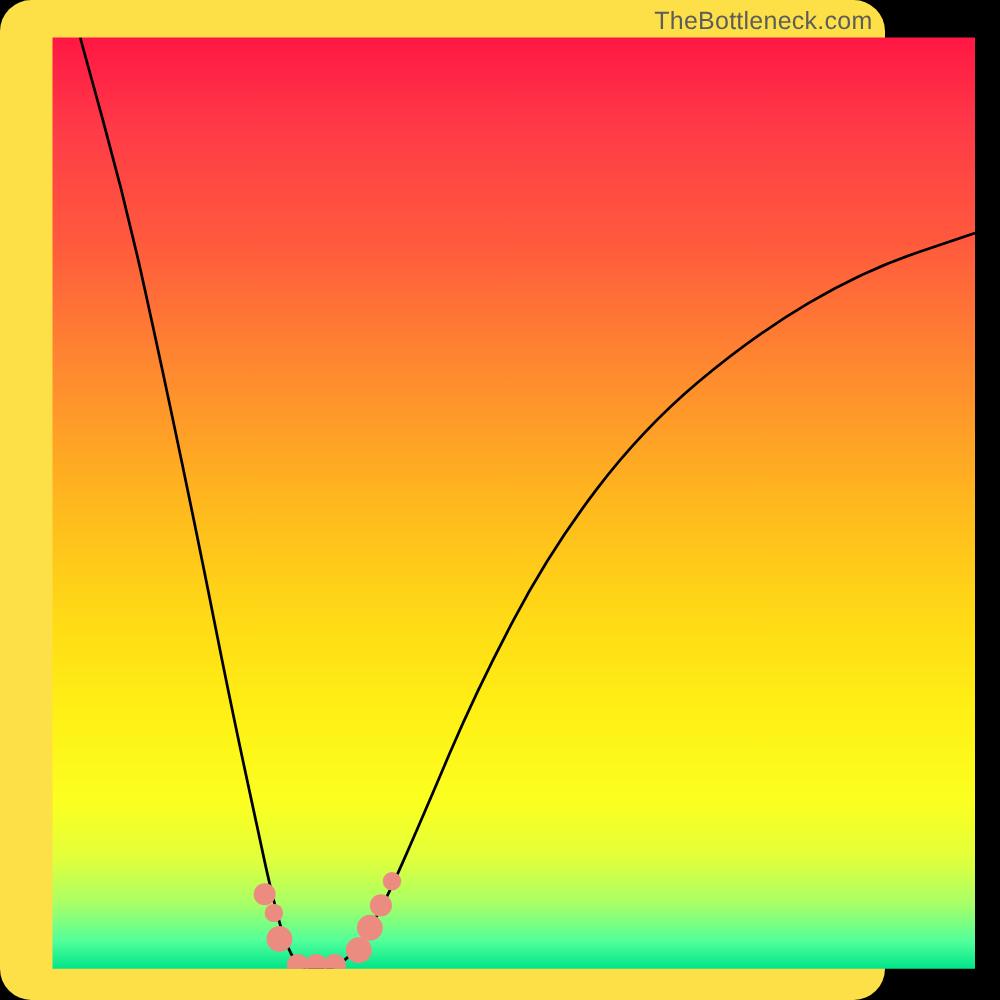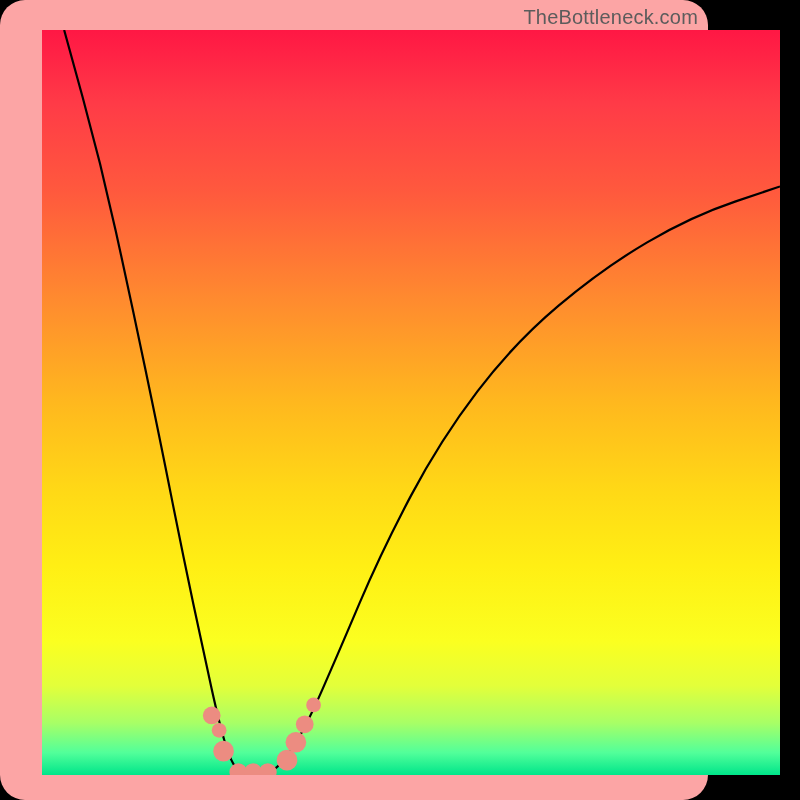--- a/index.html
+++ b/index.html
@@ -9,21 +9,21 @@
     height: 800px;
     overflow: hidden;
     background: #000;
   }
   .frame {
     position: absolute;
     left: 0;
     top: 0;
     width: 708px;
     height: 800px;
-    background: #fca5a5;
+    background: #fde047;
     border-radius: 25px;
   }
   .plot-area {
     position: absolute;
     left: 42px;
     top: 30px;
     width: 738px;
     height: 745px;
     background: linear-gradient(to bottom,
       #ff1744 0%,

